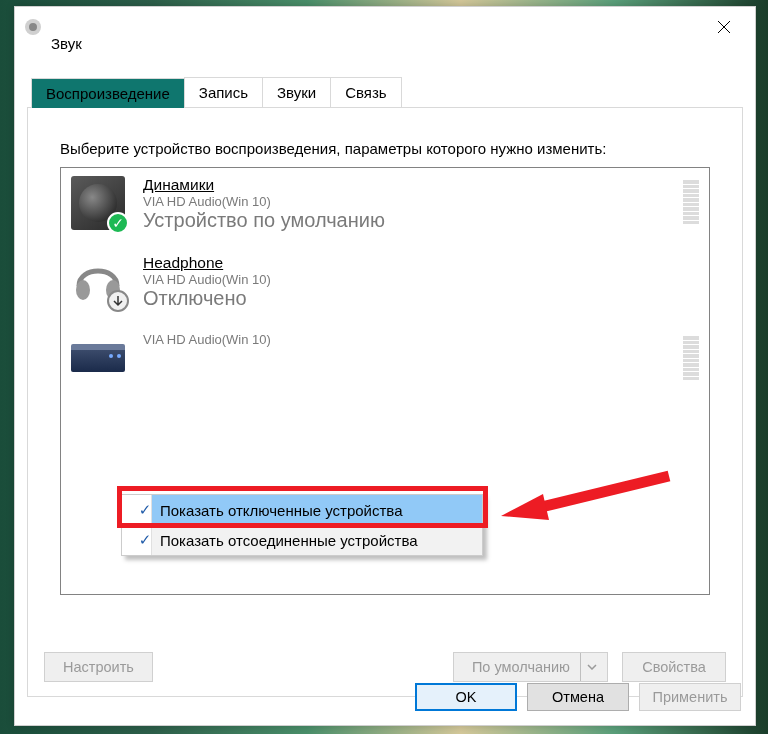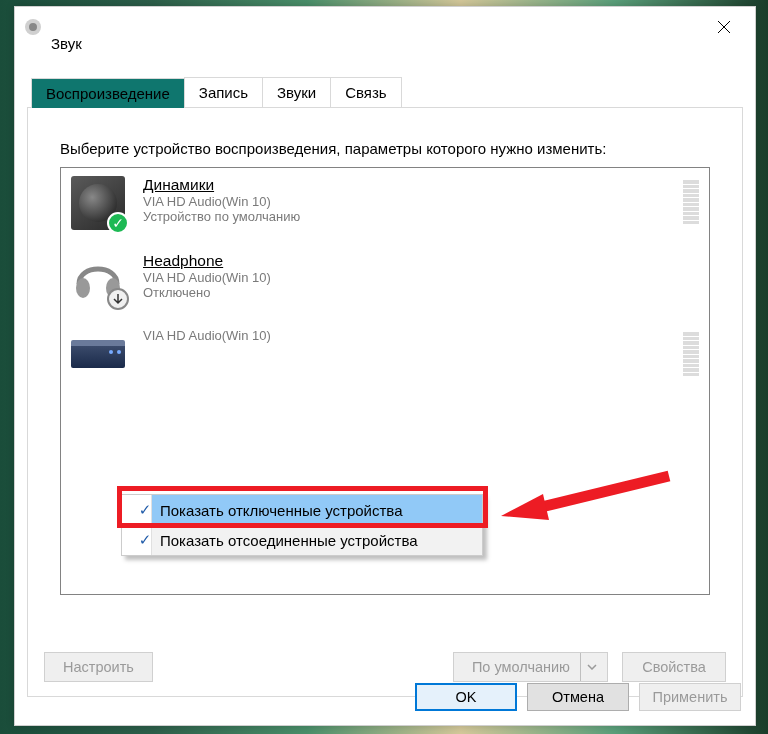--- a/index.html
+++ b/index.html
@@ -101,21 +101,21 @@
     font-size: 15.5px;
     color: #000;
     font-weight: 400;
     text-decoration: underline;
   }
   .device-info .dev-sub {
     font-size: 13px;
     color: #7a7a7a;
   }
   .device-info .dev-status {
-    font-size: 13px;
+    font-size: 20px;
     color: #7a7a7a;
   }
   .level-meter {
     position: absolute;
     right: 10px;
     top: 12px;
     width: 16px;
     height: 44px;
     display: flex;
     flex-direction: column;

